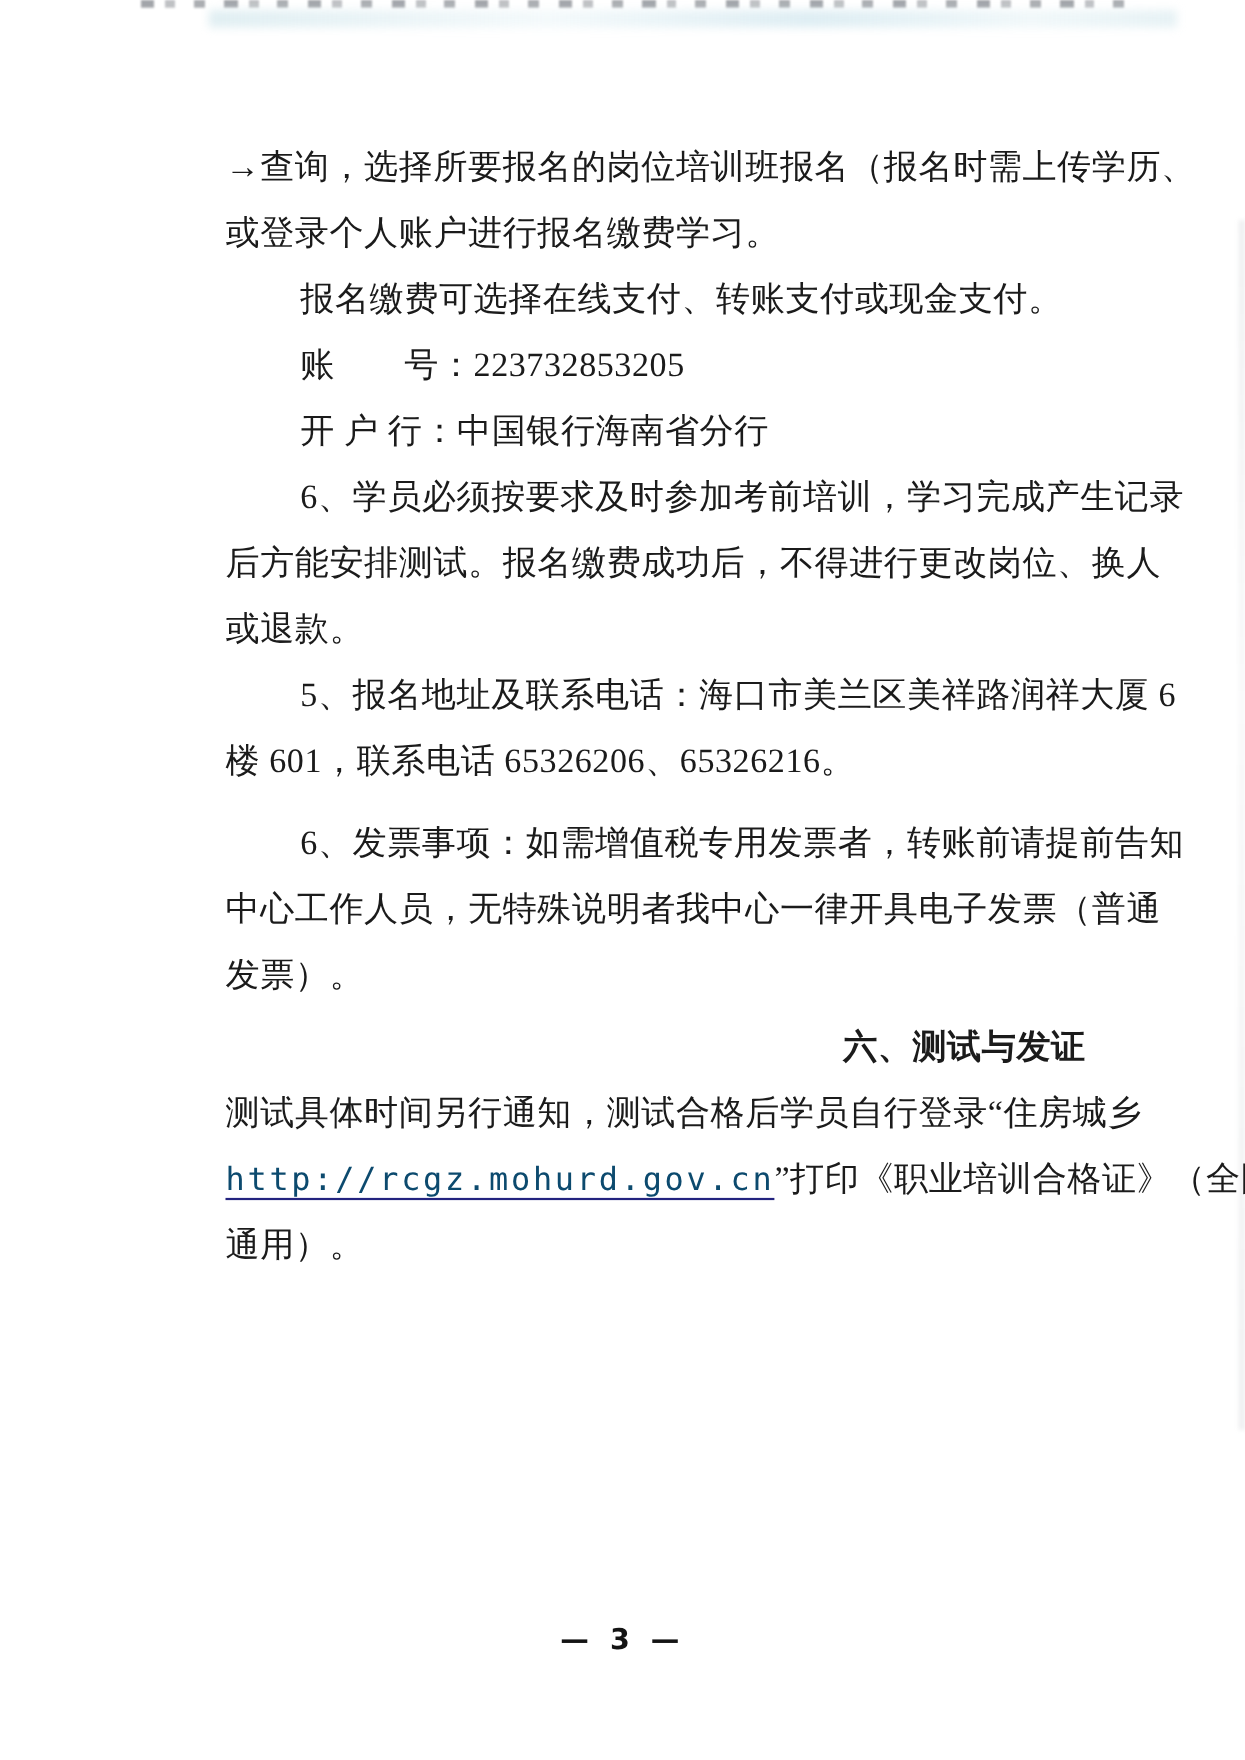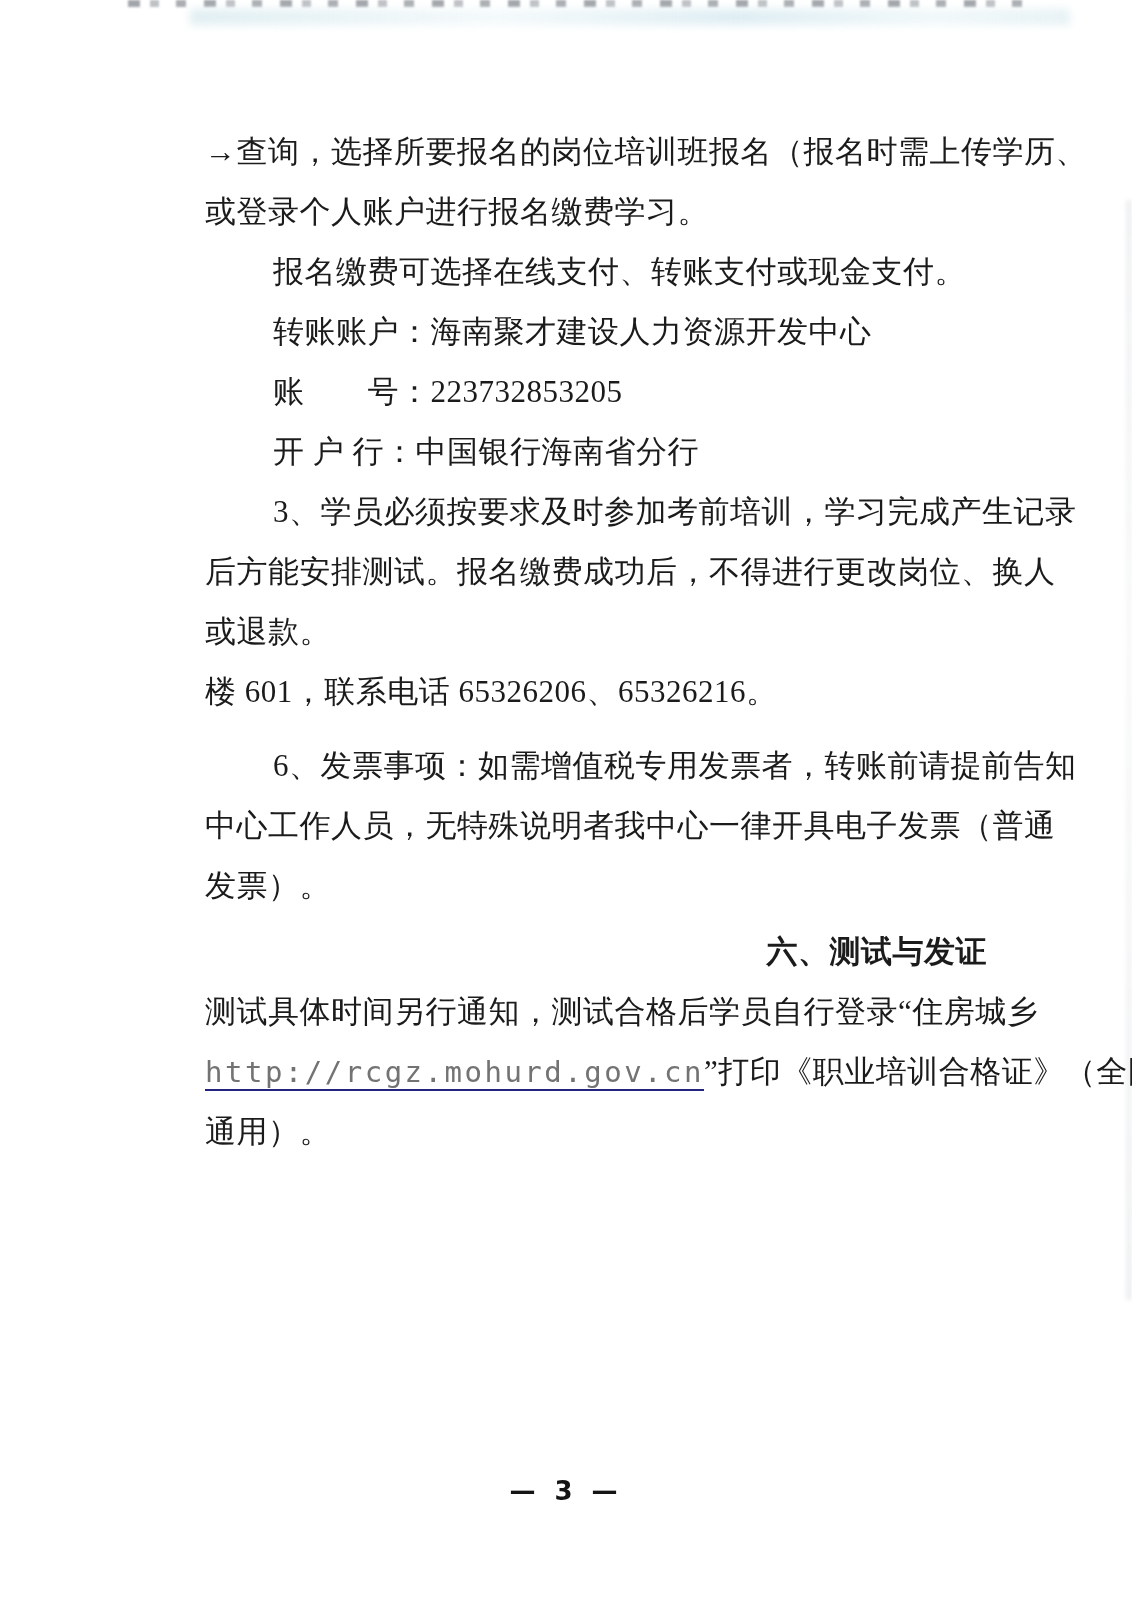--- a/index.html
+++ b/index.html
@@ -43,21 +43,21 @@
     white-space: nowrap;
     letter-spacing: 0.5px;
     margin-left: 40px;
   }
   .indent { text-indent: 68px; }
   .bold { font-weight: 700; }
   .gap-lg { margin-top: 14px; }
   .gap-sm { margin-top: 6px; text-align: right; }
   .spread { letter-spacing: 21px; }
   .url {
-    color: #737373;
+    color: #0c4a6e;
     text-decoration: underline;
     text-decoration-color: #23237f;
     text-decoration-thickness: 2px;
     text-underline-offset: 7px;
     font-family: "DejaVu Sans Mono", "Liberation Mono", monospace;
     font-size: 29px;
     letter-spacing: 2.5px;
   }
   .footer-page-num {
     position: absolute; top: 1476px; left: 0; width: 1132px;
@@ -73,26 +73,26 @@
 <body>
 
 <div class="scan-top"></div>
 <div class="scan-smudge"></div>
 <div class="scan-edge-right"></div>
 
 <div class="doc">
   <div class="line">→查询，选择所要报名的岗位培训班报名（报名时需上传学历、</div>
   <div class="line">或登录个人账户进行报名缴费学习。</div>
   <div class="line indent">报名缴费可选择在线支付、转账支付或现金支付。</div>
-  <div class="line indent">转账账户：海南聚才建设人力资源开发中心</div>
   <div class="line indent">账　　号：223732853205</div>
   <div class="line indent">开 户 行：中国银行海南省分行</div>
-  <div class="line indent">3、学员必须按要求及时参加考前培训，学习完成产生记录</div>
+  <div class="line indent">6、学员必须按要求及时参加考前培训，学习完成产生记录</div>
   <div class="line">后方能安排测试。报名缴费成功后，不得进行更改岗位、换人</div>
   <div class="line">或退款。</div>
+  <div class="line indent">5、报名地址及联系电话：海口市美兰区美祥路润祥大厦 6</div>
   <div class="line">楼 601，联系电话 65326206、65326216。</div>
   <div class="line indent gap-lg">6、发票事项：如需增值税专用发票者，转账前请提前告知</div>
   <div class="line">中心工作人员，无特殊说明者我中心一律开具电子发票（普通</div>
   <div class="line">发票）。</div>
   <div class="line indent bold gap-sm">六、测试与发证</div>
   <div class="line">测试具体时间另行通知，测试合格后学员自行登录“住房城乡</div>
   <div class="line">
     <a class="url" href="#">http://rcgz.mohurd.gov.cn</a><span>”打印《职业培训合格证》（全国</span>
   </div>
   <div class="line">通用）。</div>

